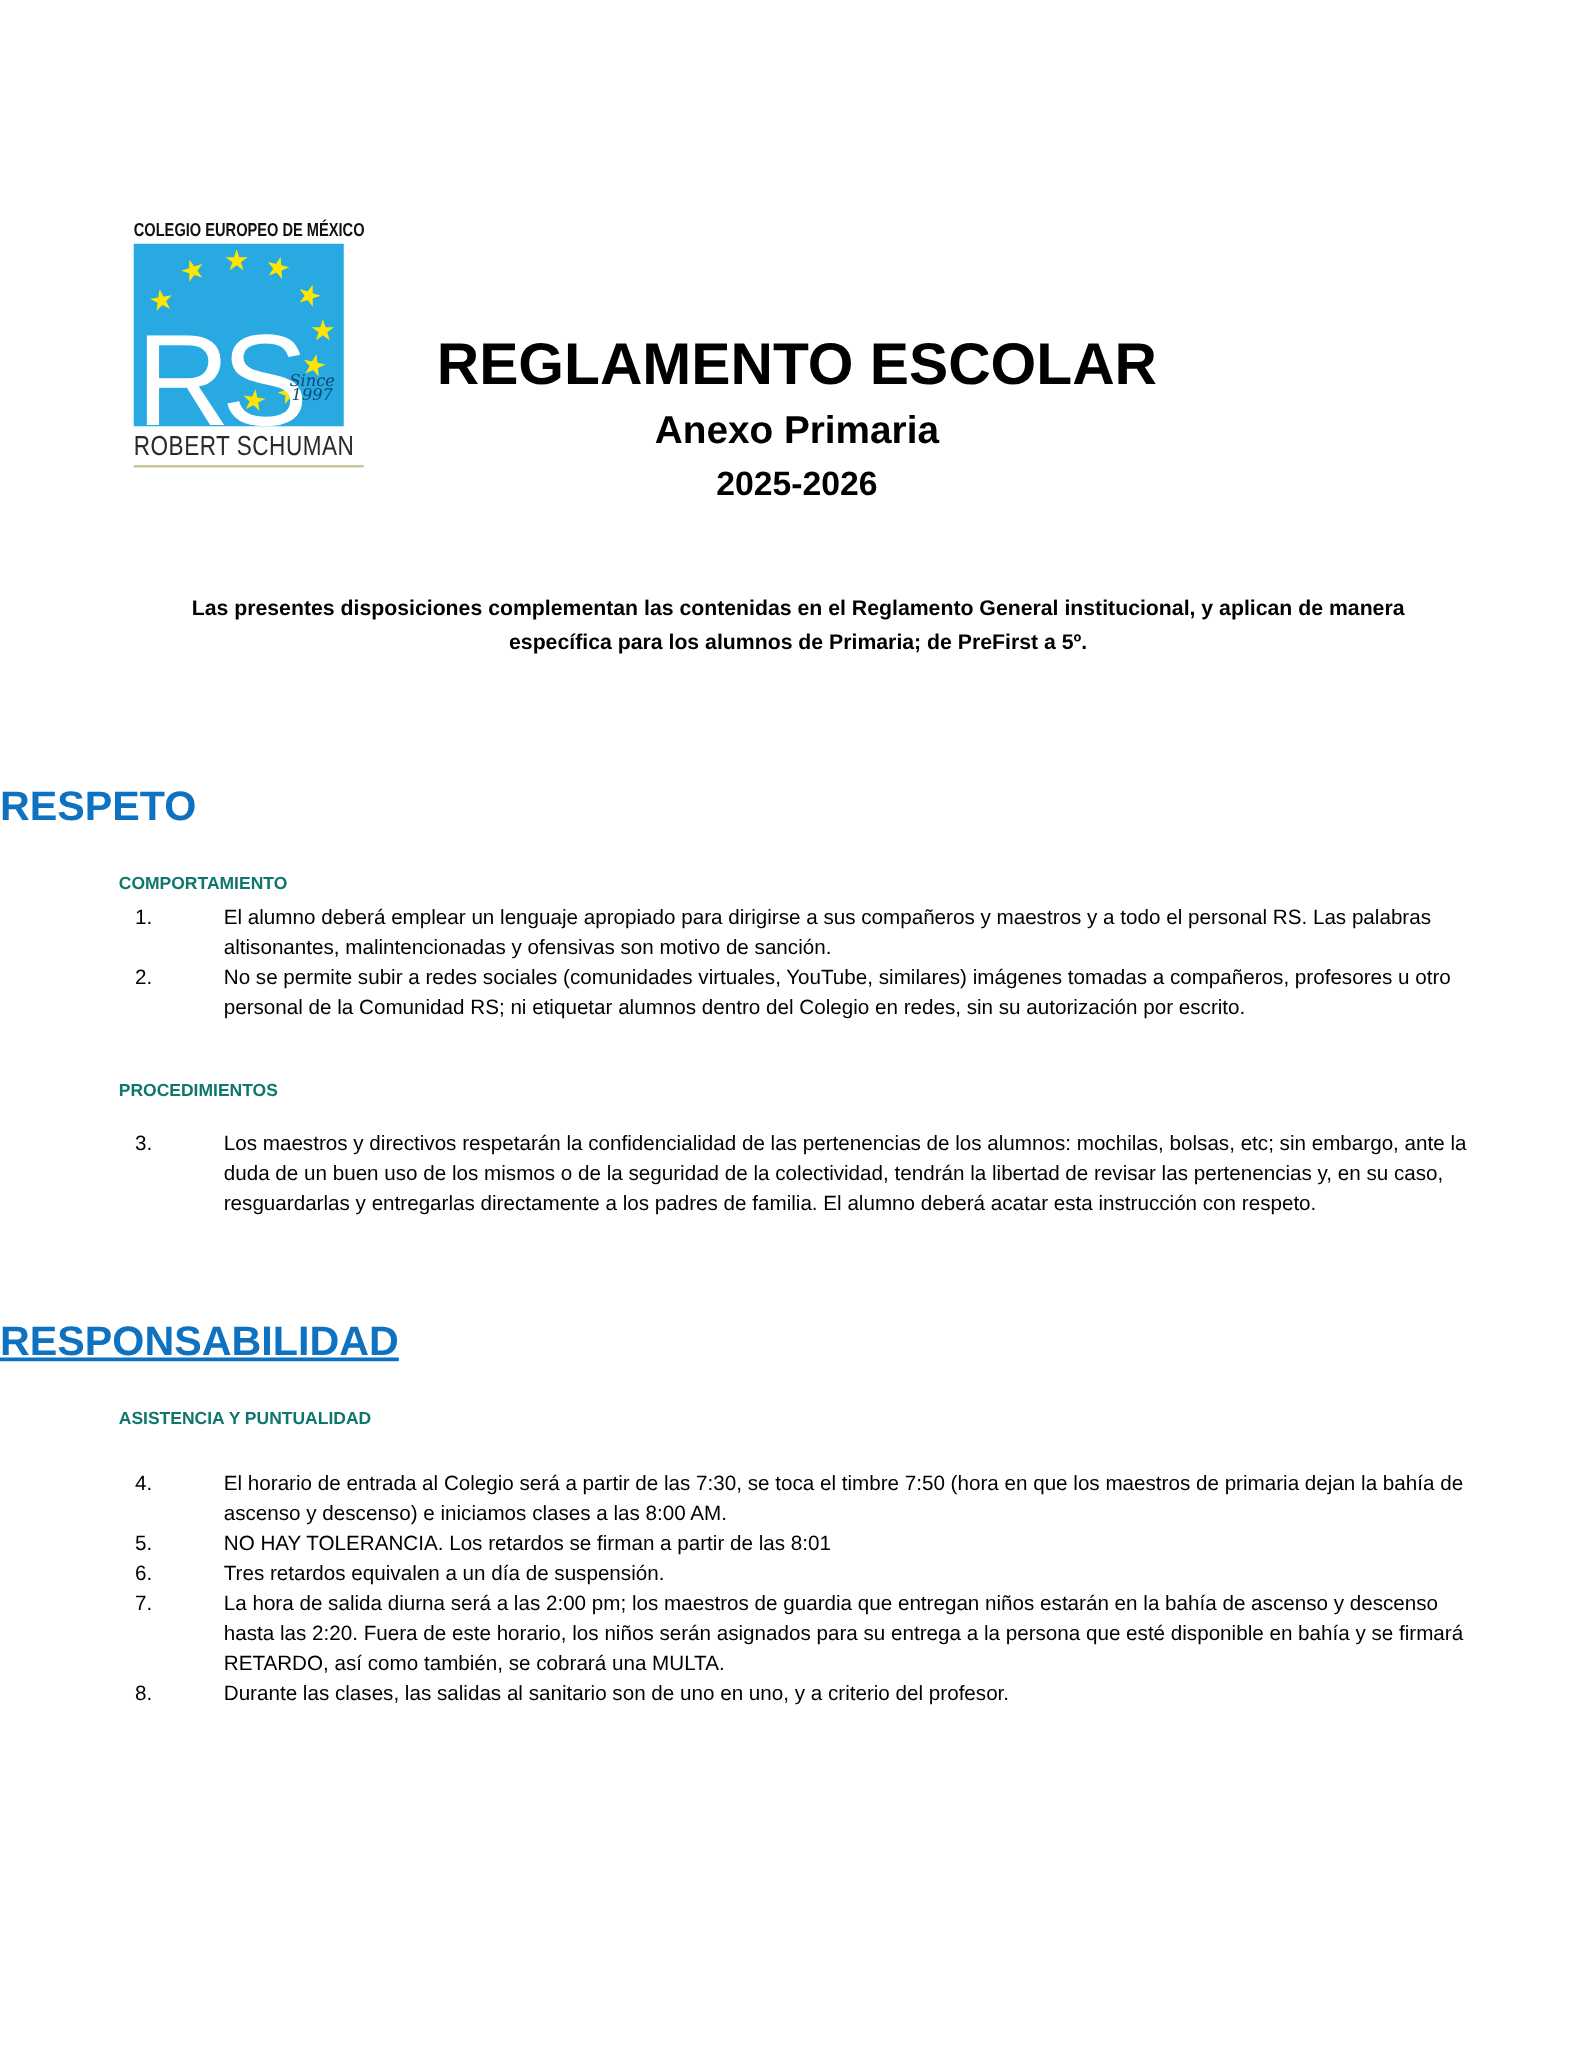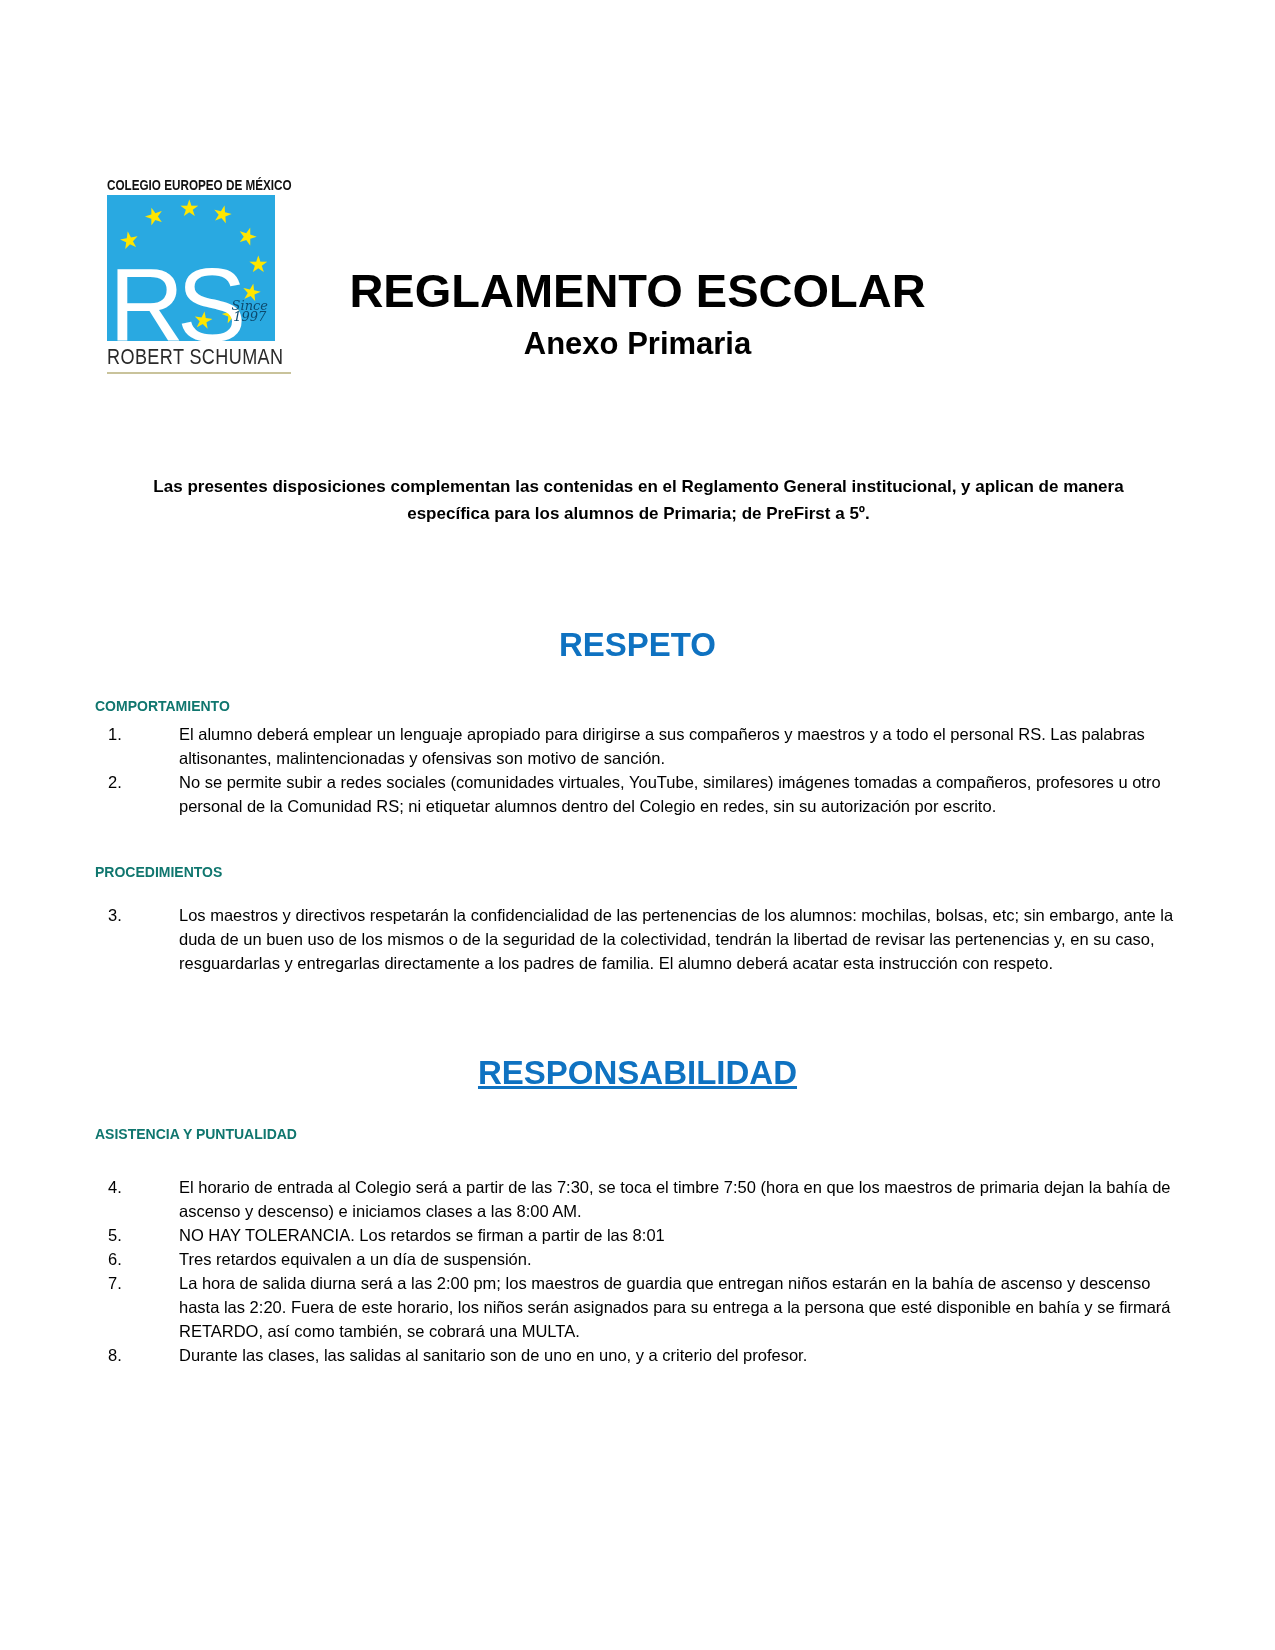--- a/index.html
+++ b/index.html
@@ -58,21 +58,21 @@
     text-align:center; font-size:27px; font-weight:700; margin:0;
   }
 
   .intro {
     position:absolute; top:457px; left:95px; right:93px;
     text-align:center; font-weight:700; font-size:17px; line-height:27px; margin:16px;
   }
 
   
   .section-heading {
-    position:absolute; left:0; width:100%; text-align:center;
+    position:absolute; left:0; width:100%; 
     font-size:33px; font-weight:700; margin:0;
     color:var(--accent);
   }
   .sub-heading {
     position:absolute; left:95px;
     font-size:14px; font-weight:700; margin:0; color:#0f766e;
   }
   .rule-list { position:absolute; left:95px; right:93px; }
   .rule-item { display:flex; font-size:16.5px; line-height:24px; }
   .rule-item .num { flex:0 0 48px; padding-left:13px; box-sizing:border-box; }
@@ -100,20 +100,21 @@
         <span>Since</span>
         <span>1997</span>
       </div>
     </div>
     <div class="logo-bottom">ROBERT SCHUMAN</div>
     <div class="logo-underline"></div>
   </div>
 
   <h1 class="doc-title">REGLAMENTO ESCOLAR</h1>
   <h2 class="doc-subtitle">Anexo Primaria</h2>
+  <h3 class="doc-year">2025-2026</h3>
 
   <p class="intro">Las presentes disposiciones complementan las contenidas en el Reglamento General institucional, y aplican de manera específica para los alumnos de Primaria; de PreFirst a 5º.</p>
 
   <h2 class="section-heading" style="top:626px;">RESPETO</h2>
 
   <h4 class="sub-heading" style="top:698px;">COMPORTAMIENTO</h4>
   <div class="rule-list" style="top:722px;">
     <div class="rule-item">
       <span class="num">1.</span>
       <span class="txt">El alumno deberá emplear un lenguaje apropiado para dirigirse a sus compañeros y maestros y a todo el personal RS. Las palabras altisonantes, malintencionadas y ofensivas son motivo de sanción.</span>

